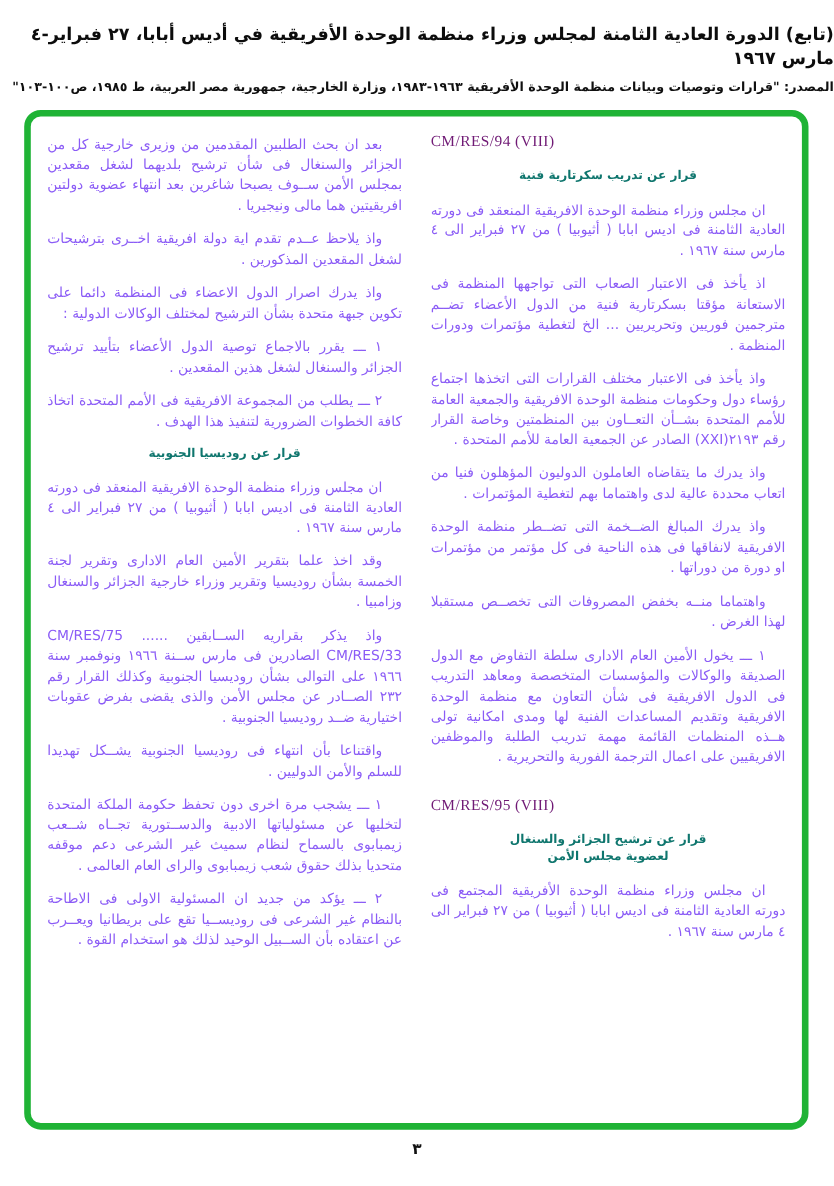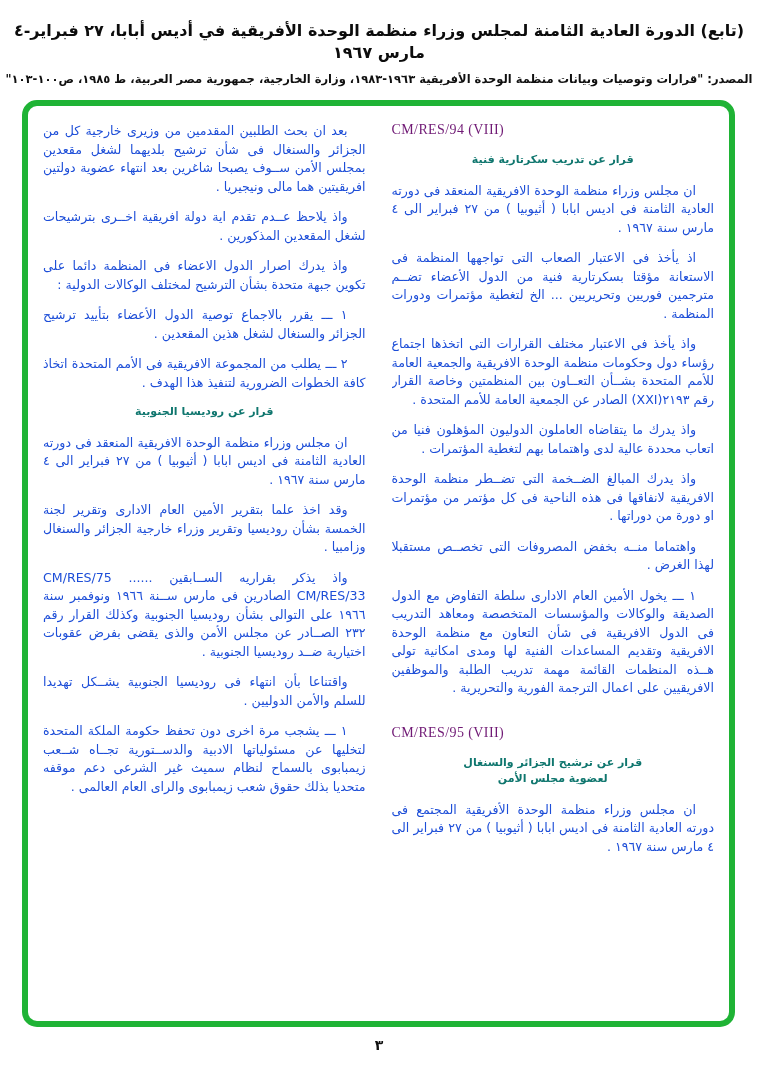--- a/index.html
+++ b/index.html
@@ -5,21 +5,21 @@
   html,body{margin:0;padding:0;}
   body{
     width:758px;height:1078px;position:relative;
     background:#ffffff;color:#111;
     font-family:"DejaVu Sans",sans-serif;
     overflow:hidden;
   }
   
   .header{
     position:absolute;top:20px;left:0;right:0;
-    text-align:center;direction:rtl;
+    direction:rtl;
   }
   .hdr-title{
     font-size:16px;font-weight:bold;letter-spacing:0;
     line-height:1.4;color:#0c0c0c;
   }
   .hdr-source{
     margin-top:7px;font-size:11.5px;font-weight:bold;color:#101010;
   }
   
   .frame{
@@ -34,21 +34,21 @@
     display:flex;direction:rtl;gap:26px;height:100%;
   }
   .col{
     flex:1 1 0;min-width:0;direction:rtl;overflow:hidden;
   }
   
   .blk{margin:0 0 12px 0;}
   .para{
     font-size:12.6px;line-height:1.47;
     text-align:justify;text-justify:inter-word;
-    text-indent:18px;color:#1d4ed8;
+    text-indent:18px;color:#8b5cf6;
   }
   .title{
     font-size:11px;font-weight:bold;text-align:center;
     line-height:1.5;margin:4px 0 13px 0;color:#0f766e;
     white-space:pre-line;text-indent:0;
   }
   .code{
     direction:ltr;text-align:left;
     font-family:"Liberation Serif",serif;
     font-size:14px;letter-spacing:.4px;color:#701a75;
@@ -91,17 +91,18 @@
         <div class="blk para">واذ يلاحظ عــدم تقدم اية دولة افريقية اخــرى بترشيحات لشغل المقعدين المذكورين .</div>
         <div class="blk para">واذ يدرك اصرار الدول الاعضاء فى المنظمة دائما على تكوين جبهة متحدة بشأن الترشيح لمختلف الوكالات الدولية :</div>
         <div class="blk para">١ ـــ يقرر بالاجماع توصية الدول الأعضاء بتأييد ترشيح الجزائر والسنغال لشغل هذين المقعدين .</div>
         <div class="blk para">٢ ـــ يطلب من المجموعة الافريقية فى الأمم المتحدة اتخاذ كافة الخطوات الضرورية لتنفيذ هذا الهدف .</div>
         <div class="blk title">قرار عن روديسيا الجنوبية</div>
         <div class="blk para">ان مجلس وزراء منظمة الوحدة الافريقية المنعقد فى دورته العادية الثامنة فى اديس ابابا ( أثيوبيا ) من ٢٧ فبراير الى ٤ مارس سنة ١٩٦٧ .</div>
         <div class="blk para">وقد اخذ علما بتقرير الأمين العام الادارى وتقرير لجنة الخمسة بشأن روديسيا وتقرير وزراء خارجية الجزائر والسنغال وزامبيا .</div>
         <div class="blk para">واذ يذكر بقراريه الســابقين ...... CM/RES/75 CM/RES/33 الصادرين فى مارس ســنة ١٩٦٦ ونوفمبر سنة ١٩٦٦ على التوالى بشأن روديسيا الجنوبية وكذلك القرار رقم ٢٣٢ الصــادر عن مجلس الأمن والذى يقضى بفرض عقوبات اختيارية ضــد روديسيا الجنوبية .</div>
         <div class="blk para">واقتناعا بأن انتهاء فى روديسيا الجنوبية يشــكل تهديدا للسلم والأمن الدوليين .</div>
         <div class="blk para">١ ـــ يشجب مرة اخرى دون تحفظ حكومة الملكة المتحدة لتخليها عن مسئولياتها الادبية والدســتورية تجــاه شــعب زيمبابوى بالسماح لنظام سميث غير الشرعى دعم موقفه متحديا بذلك حقوق شعب زيمبابوى والراى العام العالمى .</div>
+        <div class="blk para">٢ ـــ يؤكد من جديد ان المسئولية الاولى فى الاطاحة بالنظام غير الشرعى فى روديســيا تقع على بريطانيا ويعــرب عن اعتقاده بأن الســبيل الوحيد لذلك هو استخدام القوة .</div>
       </div>
   </div>
 </div>
 
 <div class="page-number">٣</div>
 
 </body></html>

